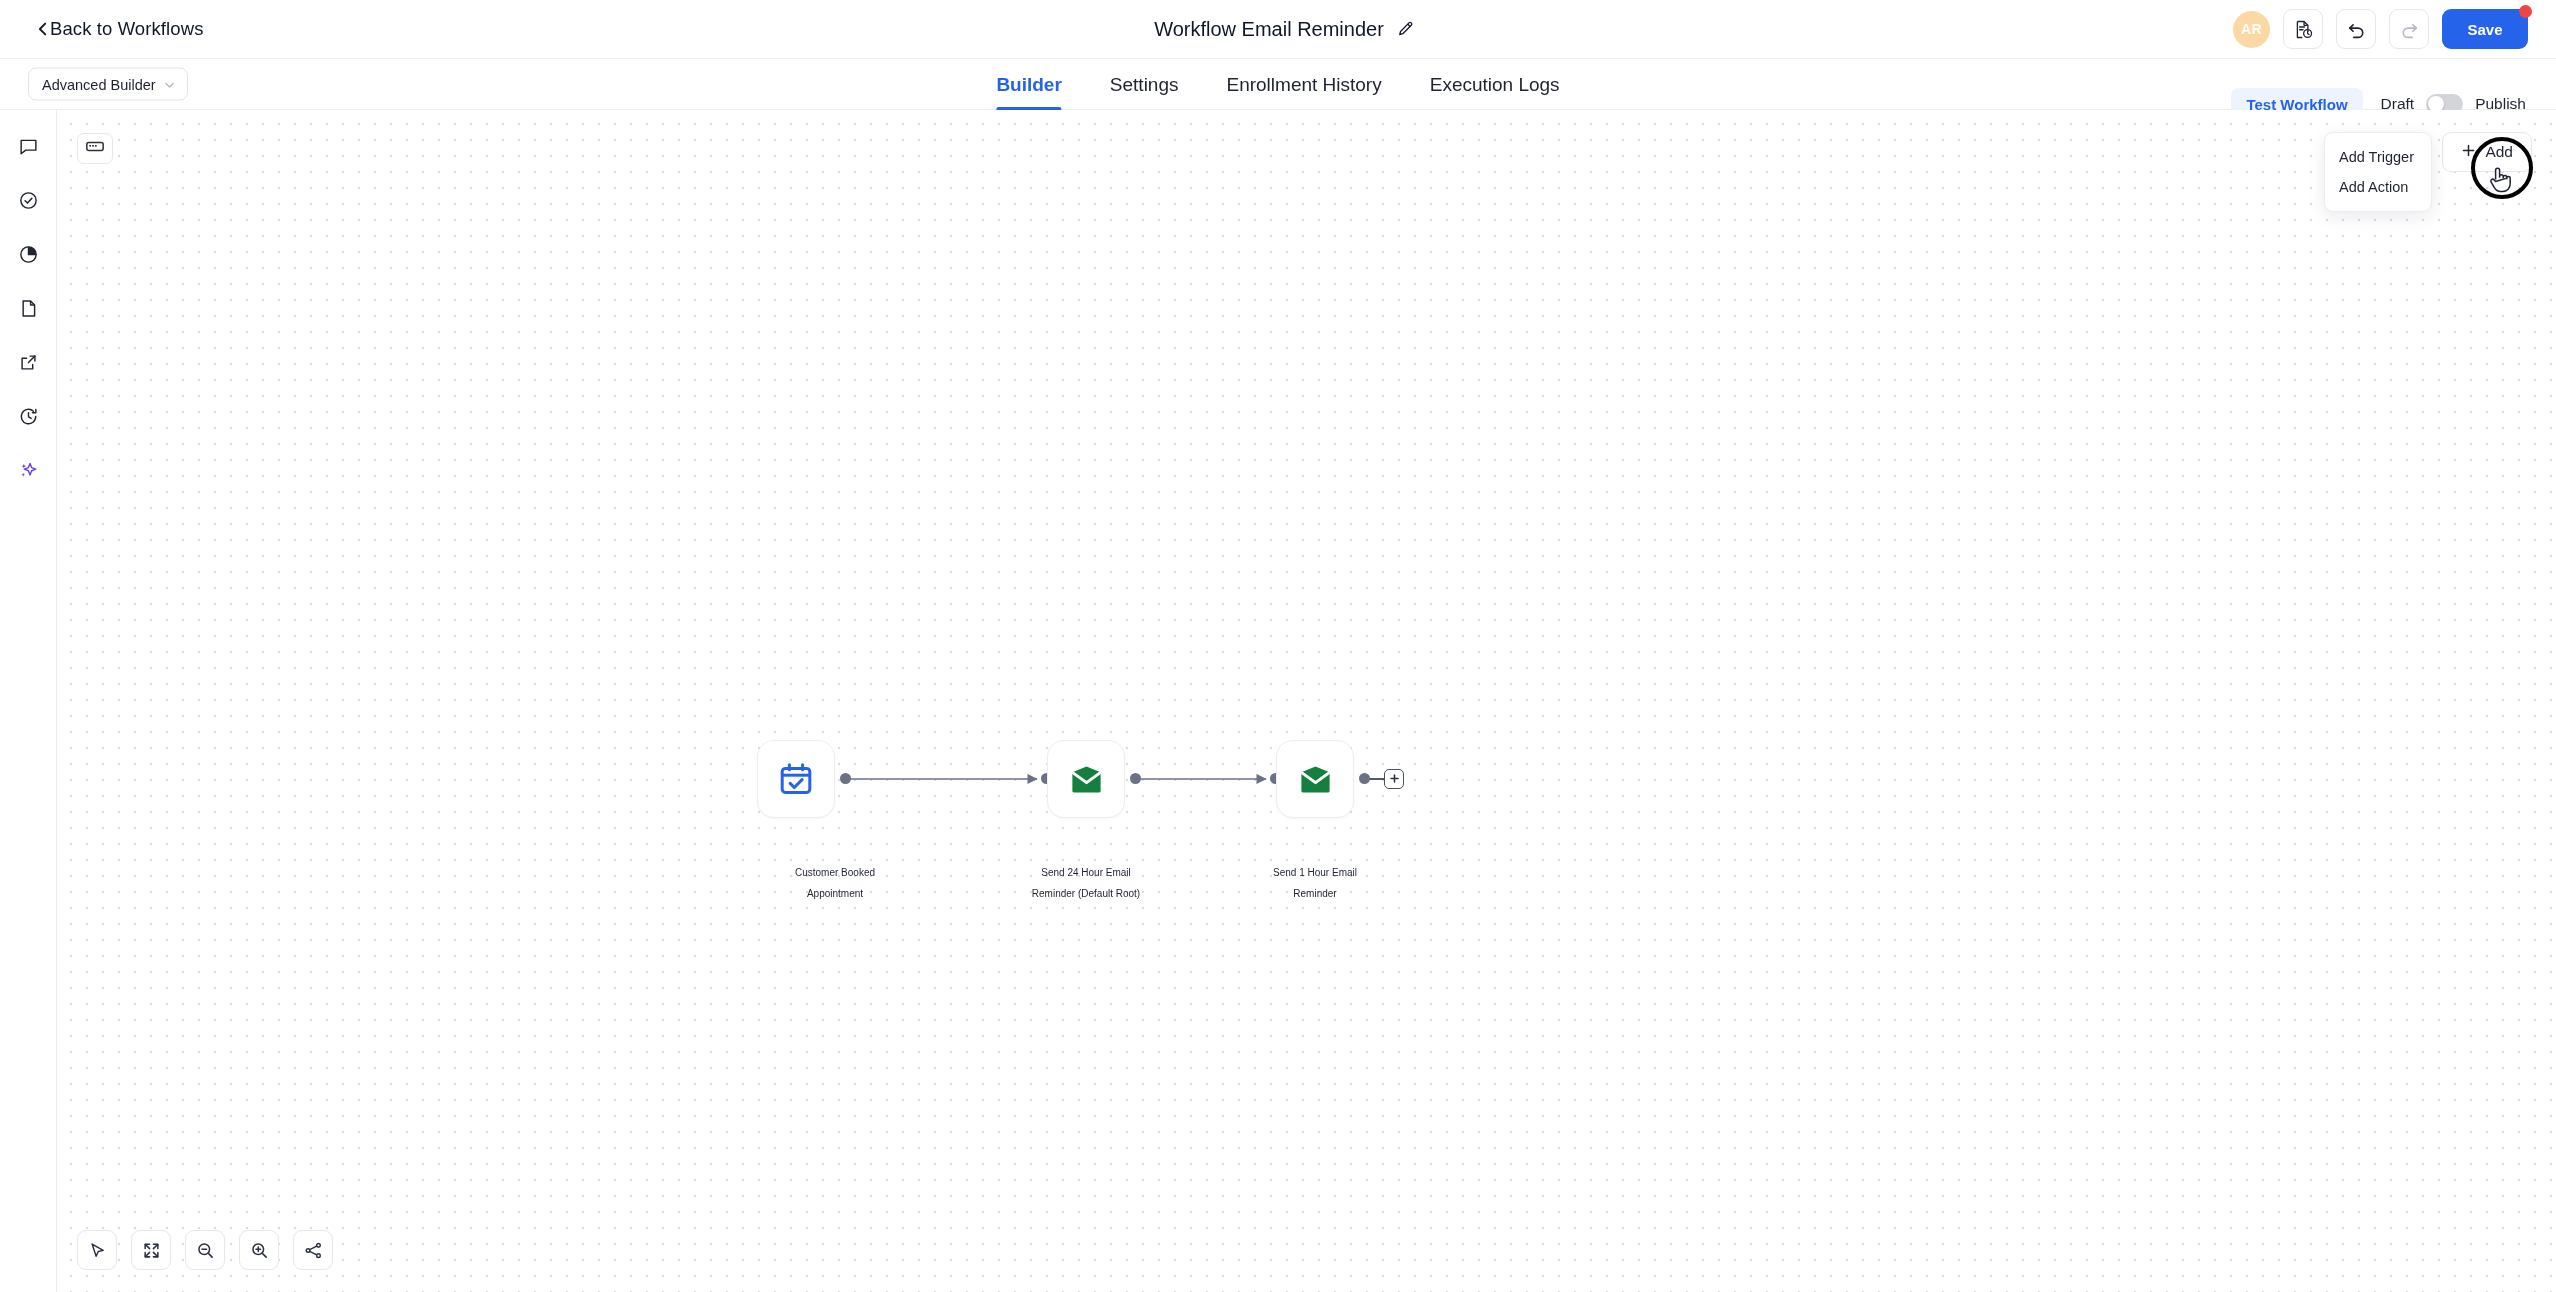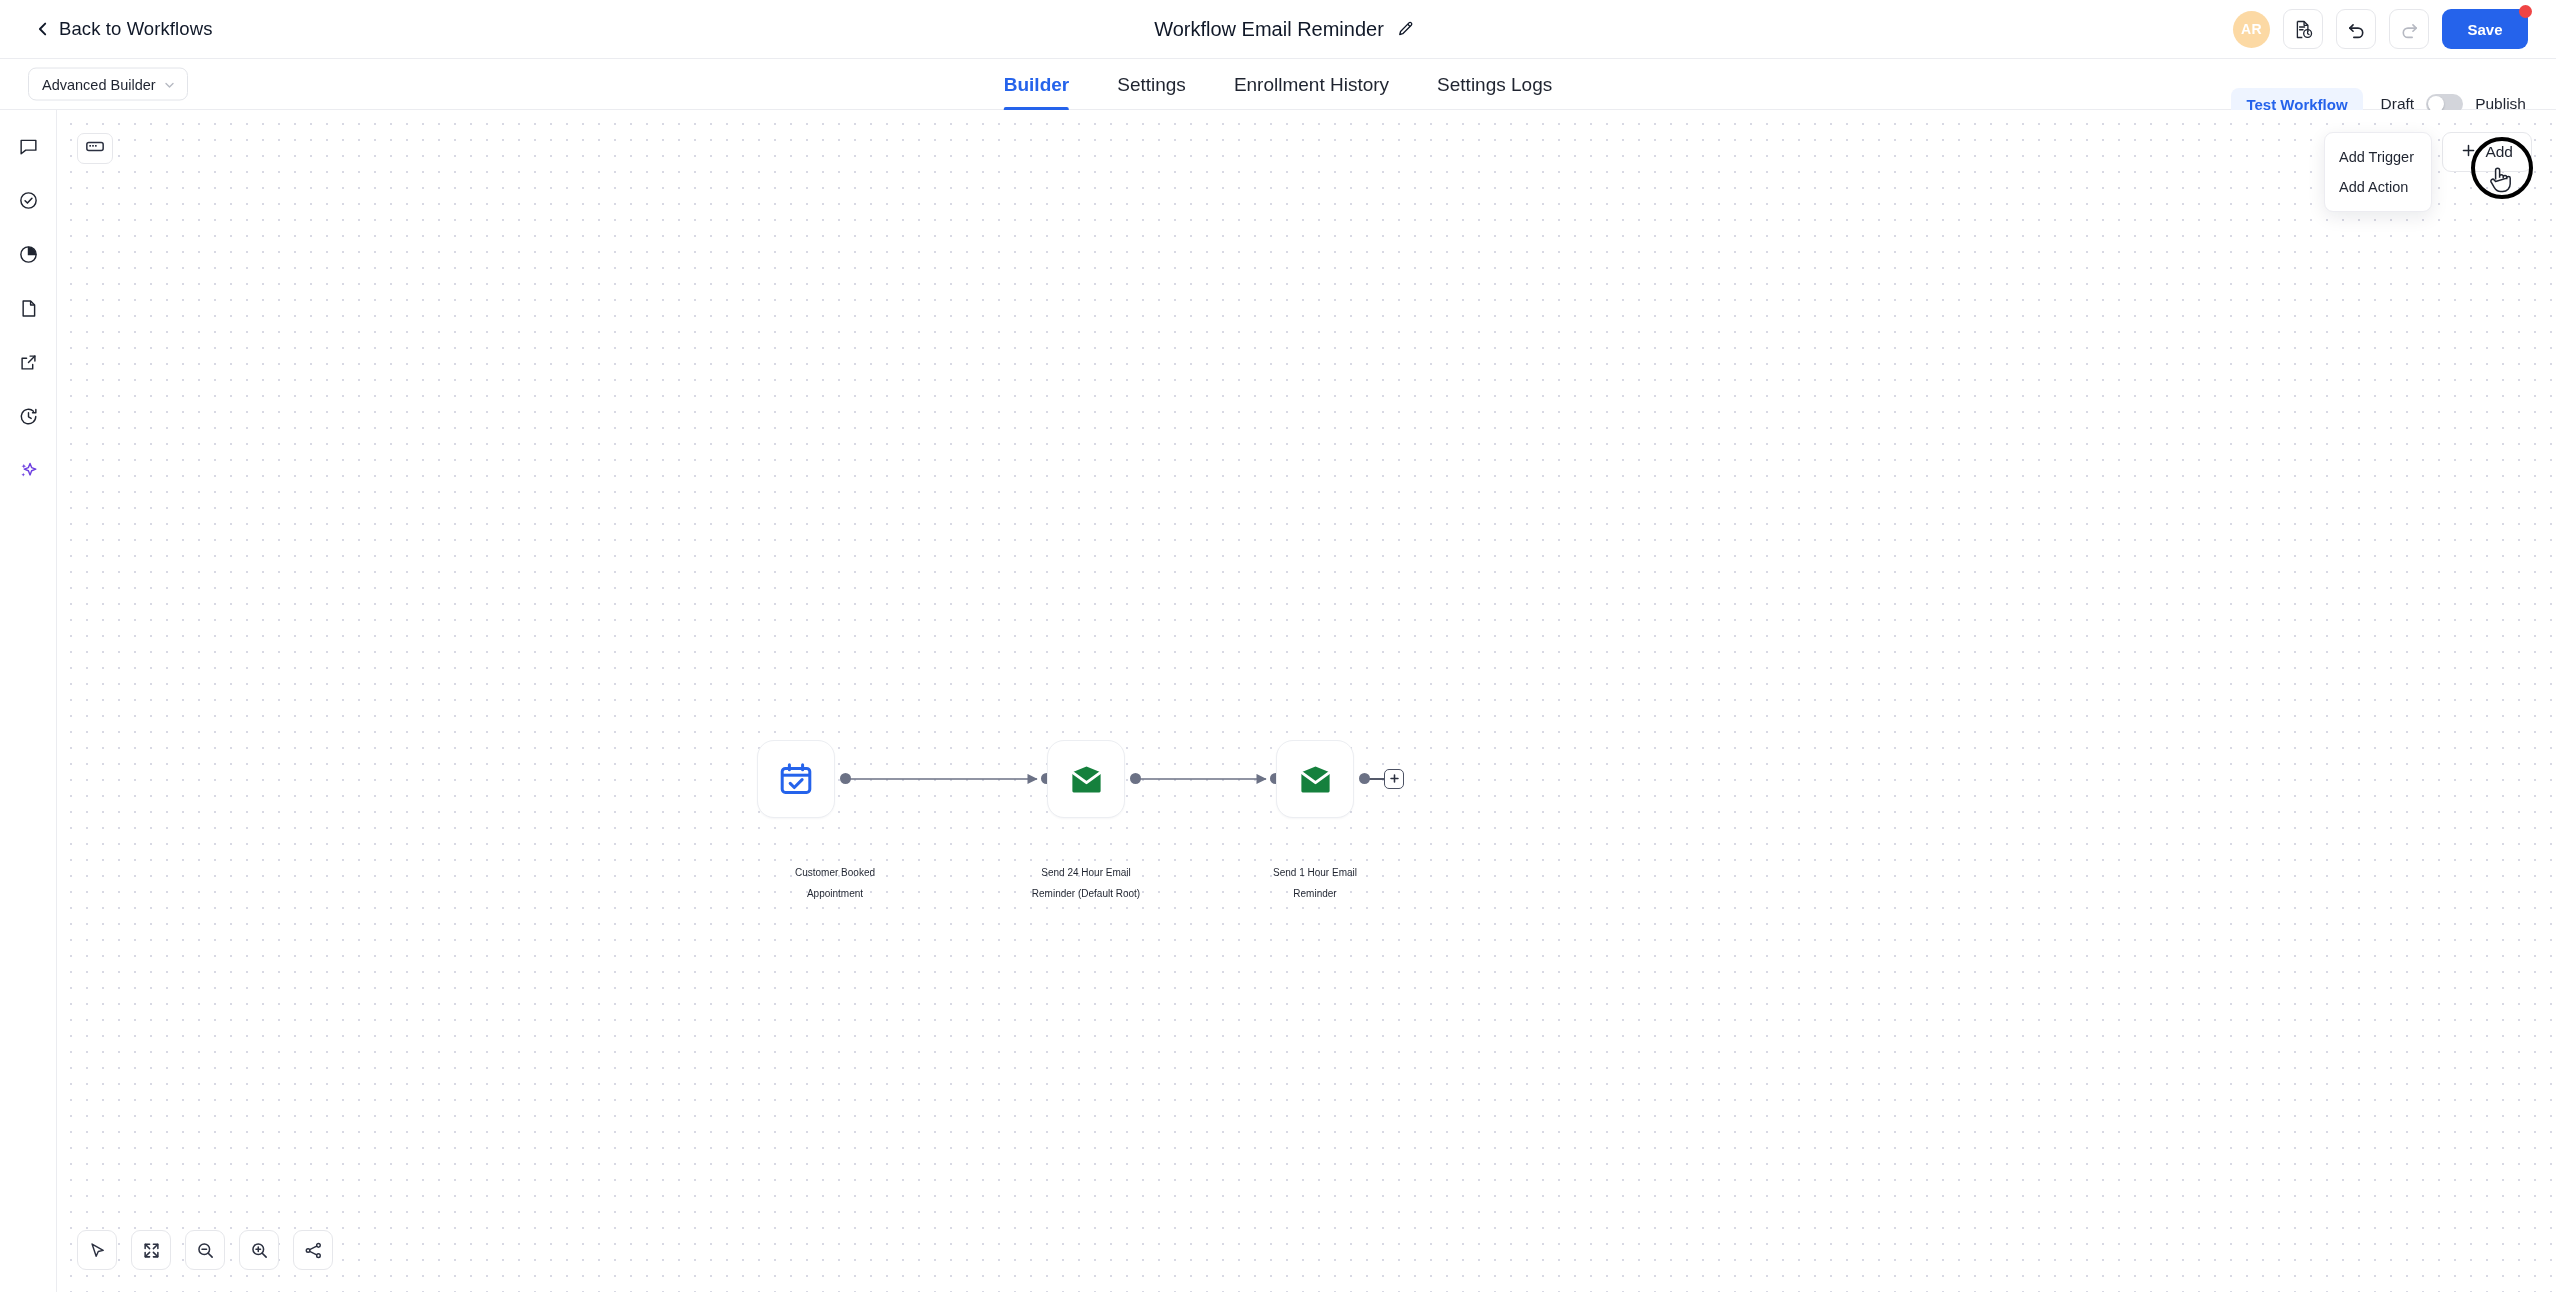--- a/index.html
+++ b/index.html
@@ -13,21 +13,21 @@
 
   
   .topbar {
     position: absolute; top: 0; left: 0; width: 2556px; height: 59px;
     background: #ffffff;
     border-bottom: 1px solid #ebecf0;
     display: flex; align-items: center;
   }
   .back-link {
     position: absolute; left: 36px; top: 50%; transform: translateY(-50%);
-    display: flex; align-items: center; gap: 9px;
+    display: flex; align-items: center; 
     cursor: pointer;
   }
   .back-chevron { display: block; width: 14px; height: 14px; }
   .back-label { font-size: 18.5px; color: #101828; font-weight: 400; letter-spacing: .1px; }
 
   .wf-title-wrap {
     position: absolute; left: 50%; top: 50%; transform: translate(-50%,-50%);
     display: flex; align-items: center; gap: 13px; margin-left: 6px;
   }
   .wf-title { font-size: 20px; color: #101828; font-weight: 400; white-space: nowrap; }
@@ -309,21 +309,21 @@
       <svg viewBox="0 0 13 13" width="13" height="13">
           <path d="M3 5l3.5 3.5L10 5" fill="none" stroke="#b6b9c2" stroke-width="1.4" stroke-linecap="round" stroke-linejoin="round"></path>
         </svg>
     </span>
   </div>
 
   <div class="tabs">
     <div class="tab active">Builder</div>
     <div class="tab">Settings</div>
     <div class="tab">Enrollment History</div>
-    <div class="tab">Settings Logs</div>
+    <div class="tab">Execution Logs</div>
   </div>
 
   <div class="subbar-right">
     <div class="test-workflow">Test Workflow</div>
     <div class="publish-group">
       <span class="draft-label">Draft</span>
       <div class="toggle">
         <span class="toggle-knob"></span>
       </div>
       <span class="publish-label">Publish</span>

